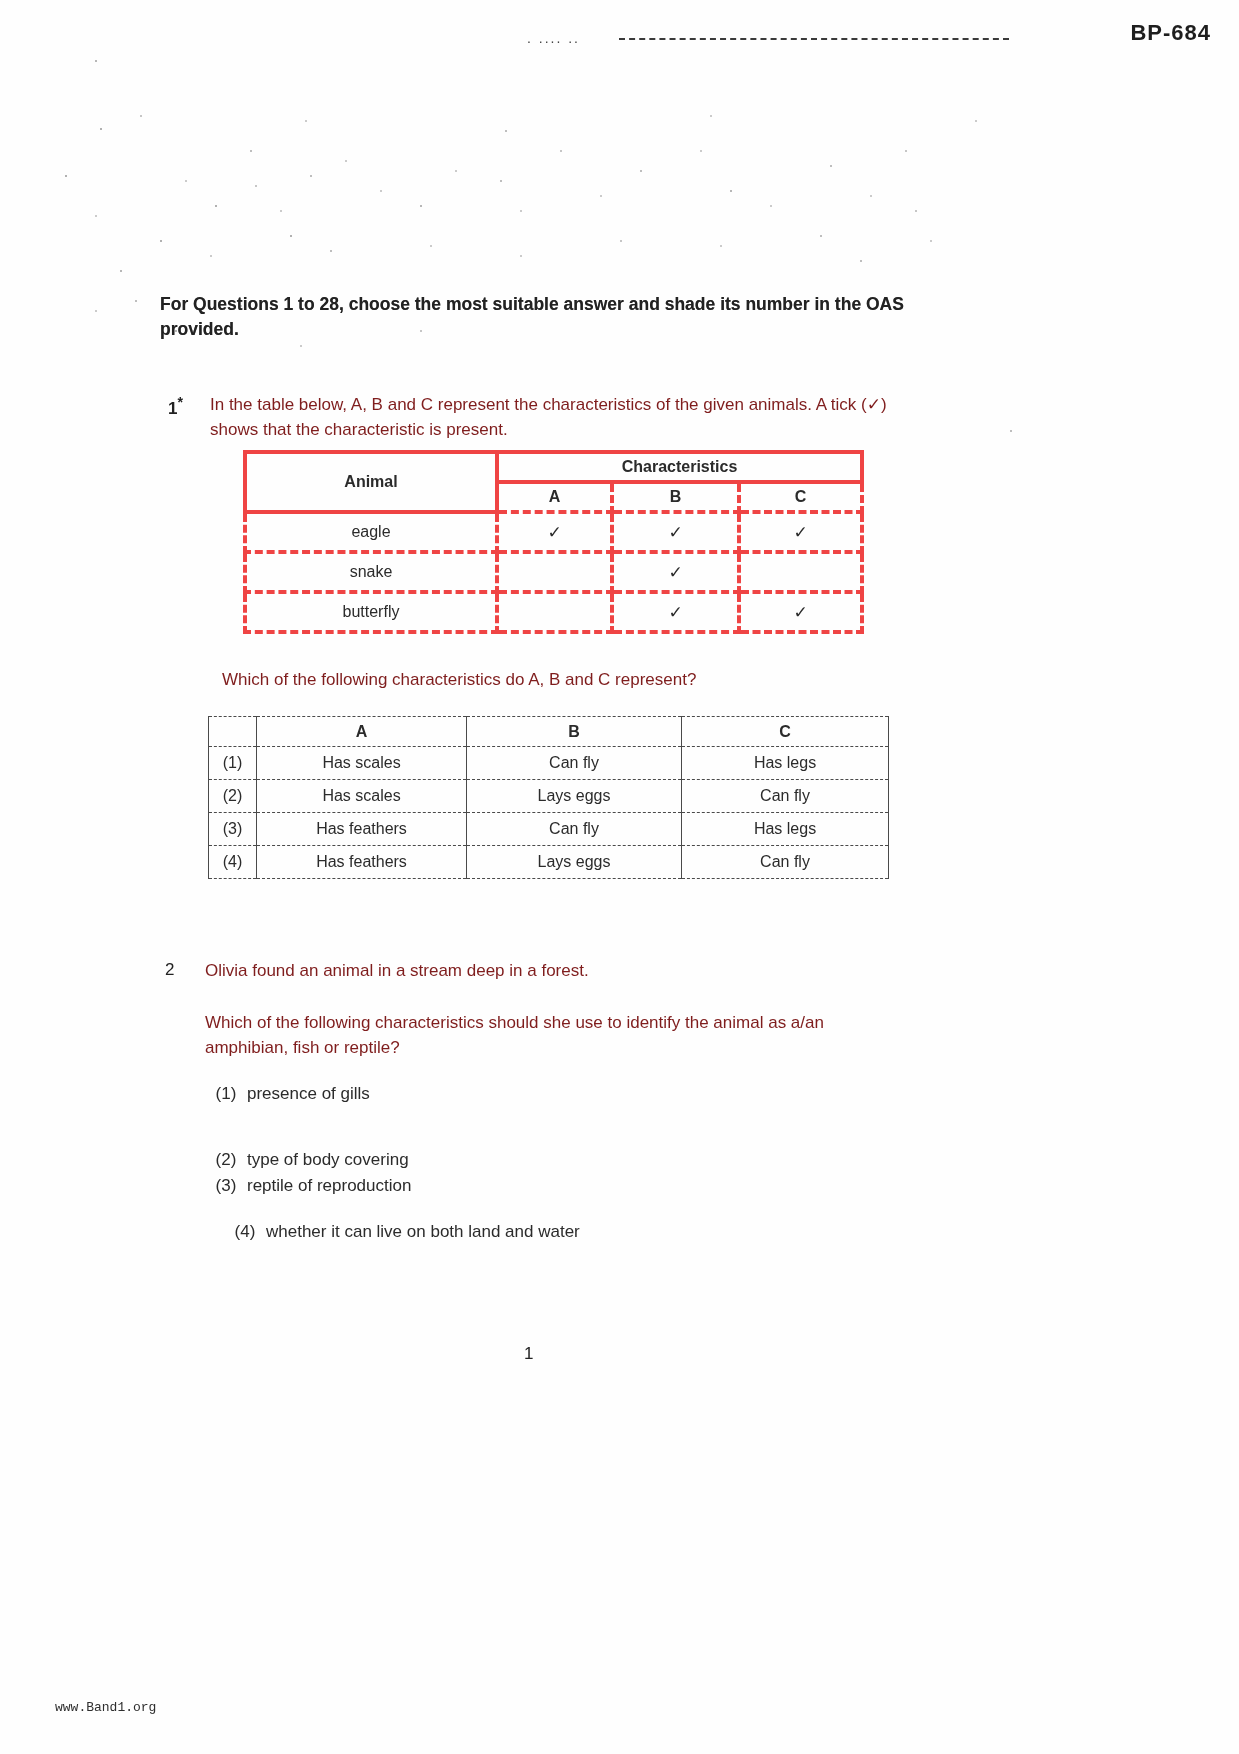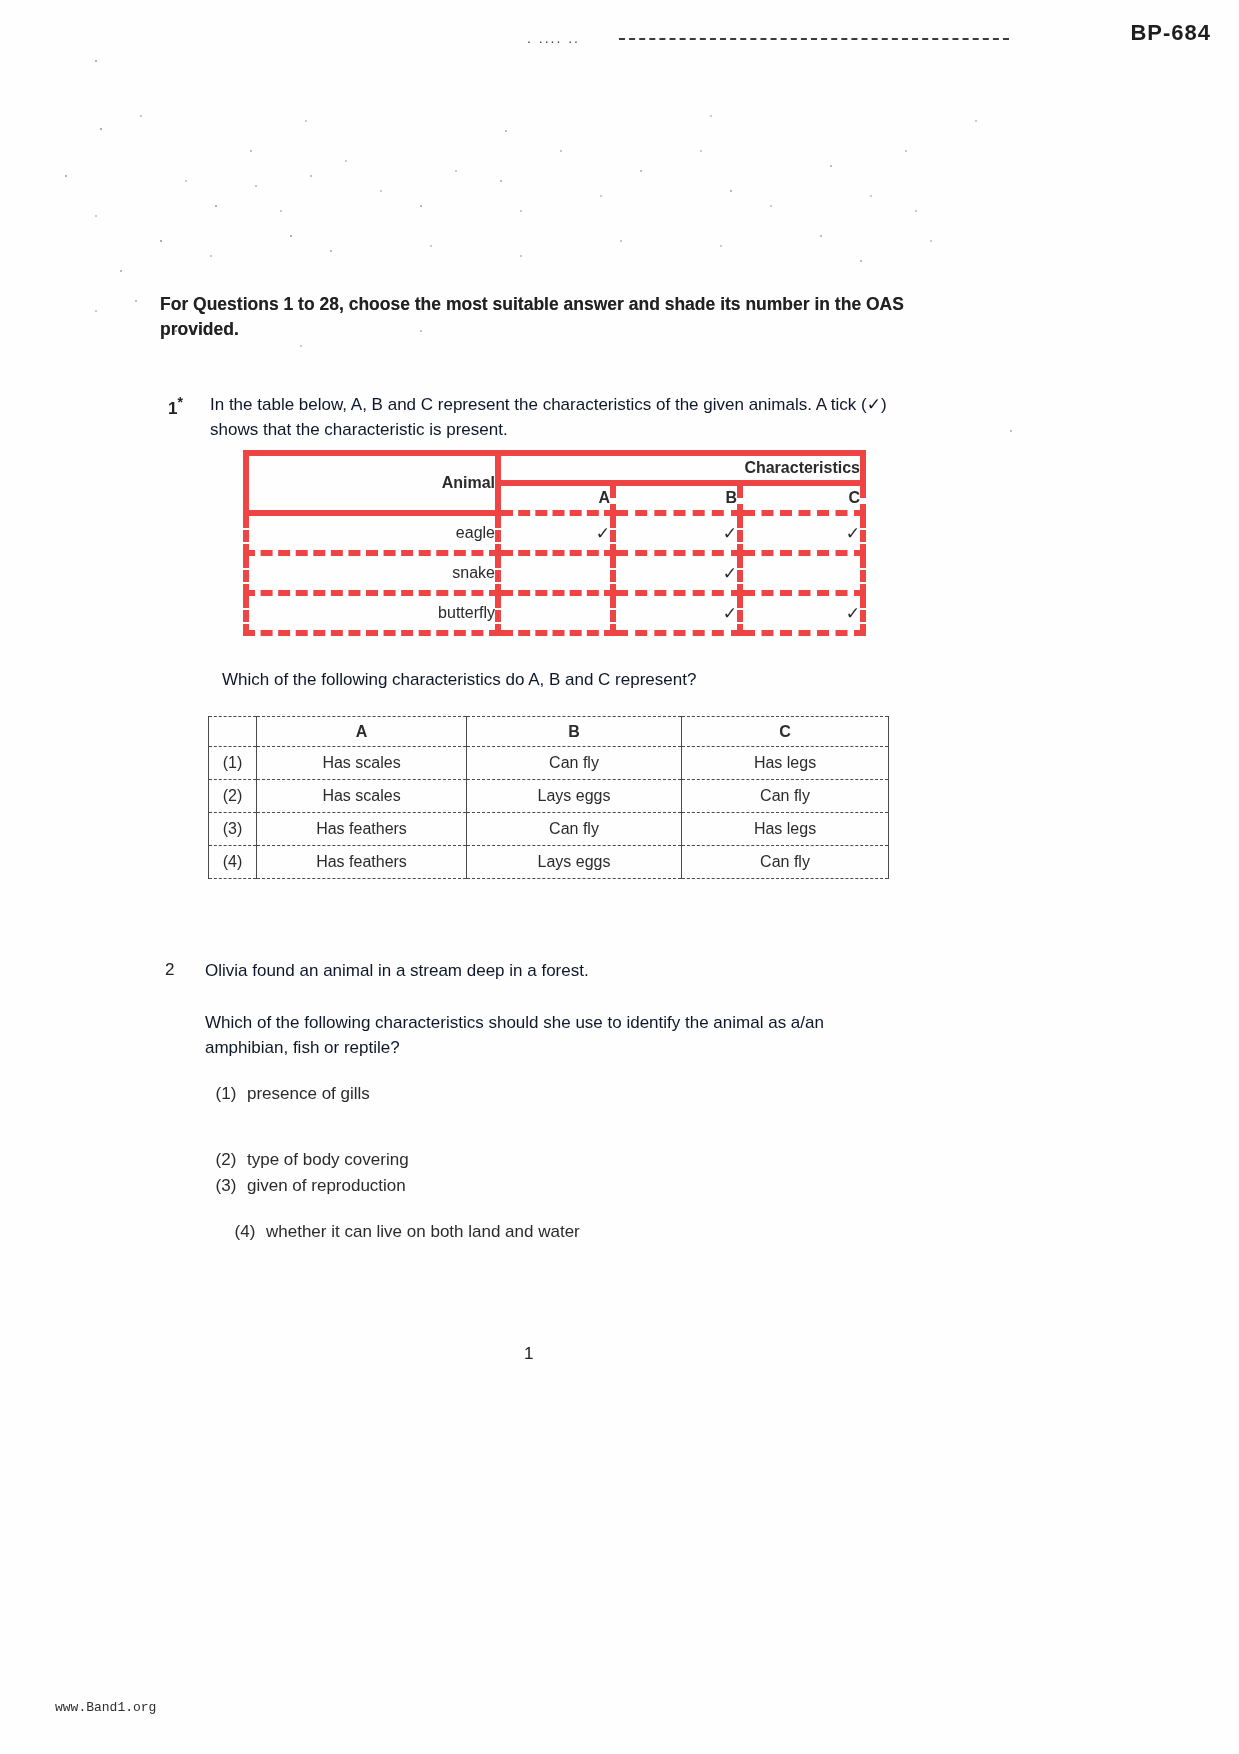--- a/index.html
+++ b/index.html
@@ -35,29 +35,29 @@
   .code-dots { position:absolute; top:30px; right:632px; width:80px; font-size:14px; color:#444; letter-spacing:2px; }
 
   .instructions { position:absolute; left:160px; top:292px; width:770px;
     font-weight:bold; font-size:17.5px; line-height:1.45; color:#222;
     text-shadow:0 0 .5px rgba(0,0,0,.45); }
 
   .qnum { position:absolute; font-weight:bold; font-size:17px; color:#222; }
   .q1-num { left:168px; top:394px; }
   .q2-num { left:165px; top:960px; font-weight:normal; }
 
-  .qtext { position:absolute; font-size:17px; line-height:1.45; color:#0f172a; }
+  .qtext { position:absolute; font-size:17px; line-height:1.45; color:#7f1d1d; }
   .q1-text { left:210px; top:393px; width:700px; }
   .q1-which { left:222px; top:668px; width:700px; }
   .q2-text { left:205px; top:959px; width:700px; }
   .q2-which { left:205px; top:1011px; width:680px; }
 
   table { border-collapse:collapse; font-size:16px; color:#2b2b2b; }
   .t1 { position:absolute; left:243px; top:450px; }
-  .t1 th, .t1 td { border:6px solid #ef4444; text-align:right; vertical-align:middle; }
+  .t1 th, .t1 td { border:4px solid #ef4444; text-align:center; vertical-align:middle; }
   .t1 td.dashed, .t1 th.dashed { border-style:dashed; }
   .t1 th { font-weight:bold; }
   .t1 .animal-col { width:252px; }
   .t1 .ca { width:115px; } .t1 .cb { width:127px; } .t1 .cc { width:123px; }
   .t1 .hrow th { height:30px; }
   .t1 .drow td { height:40px; }
   .tick { font-size:17px; }
 
   .t2 { position:absolute; left:208px; top:716px; }
   .t2 th, .t2 td { border:1px solid #4a4a4a; border-style:dashed solid; text-align:center; vertical-align:middle; }
@@ -166,21 +166,21 @@
   <div class="qtext q2-which">Which of the following characteristics should she use to identify the animal as a/an amphibian, fish or reptile?</div>
   <div class="qtext q2-text">Olivia found an animal in a stream deep in a forest.</div>
 
   <div class="option opt-1">
     <span class="onum">(1)</span><span>presence of gills</span>
   </div>
   <div class="option opt-2">
     <span class="onum">(2)</span><span>type of body covering</span>
   </div>
   <div class="option opt-3">
-    <span class="onum">(3)</span><span>given of reproduction</span>
+    <span class="onum">(3)</span><span>reptile of reproduction</span>
   </div>
   <div class="option opt-4">
     <span class="onum">(4)</span><span>whether it can live on both land and water</span>
   </div>
 
   <div class="page-number">1</div>
   <div class="watermark">www.Band1.org</div>
 
 </div>
 

